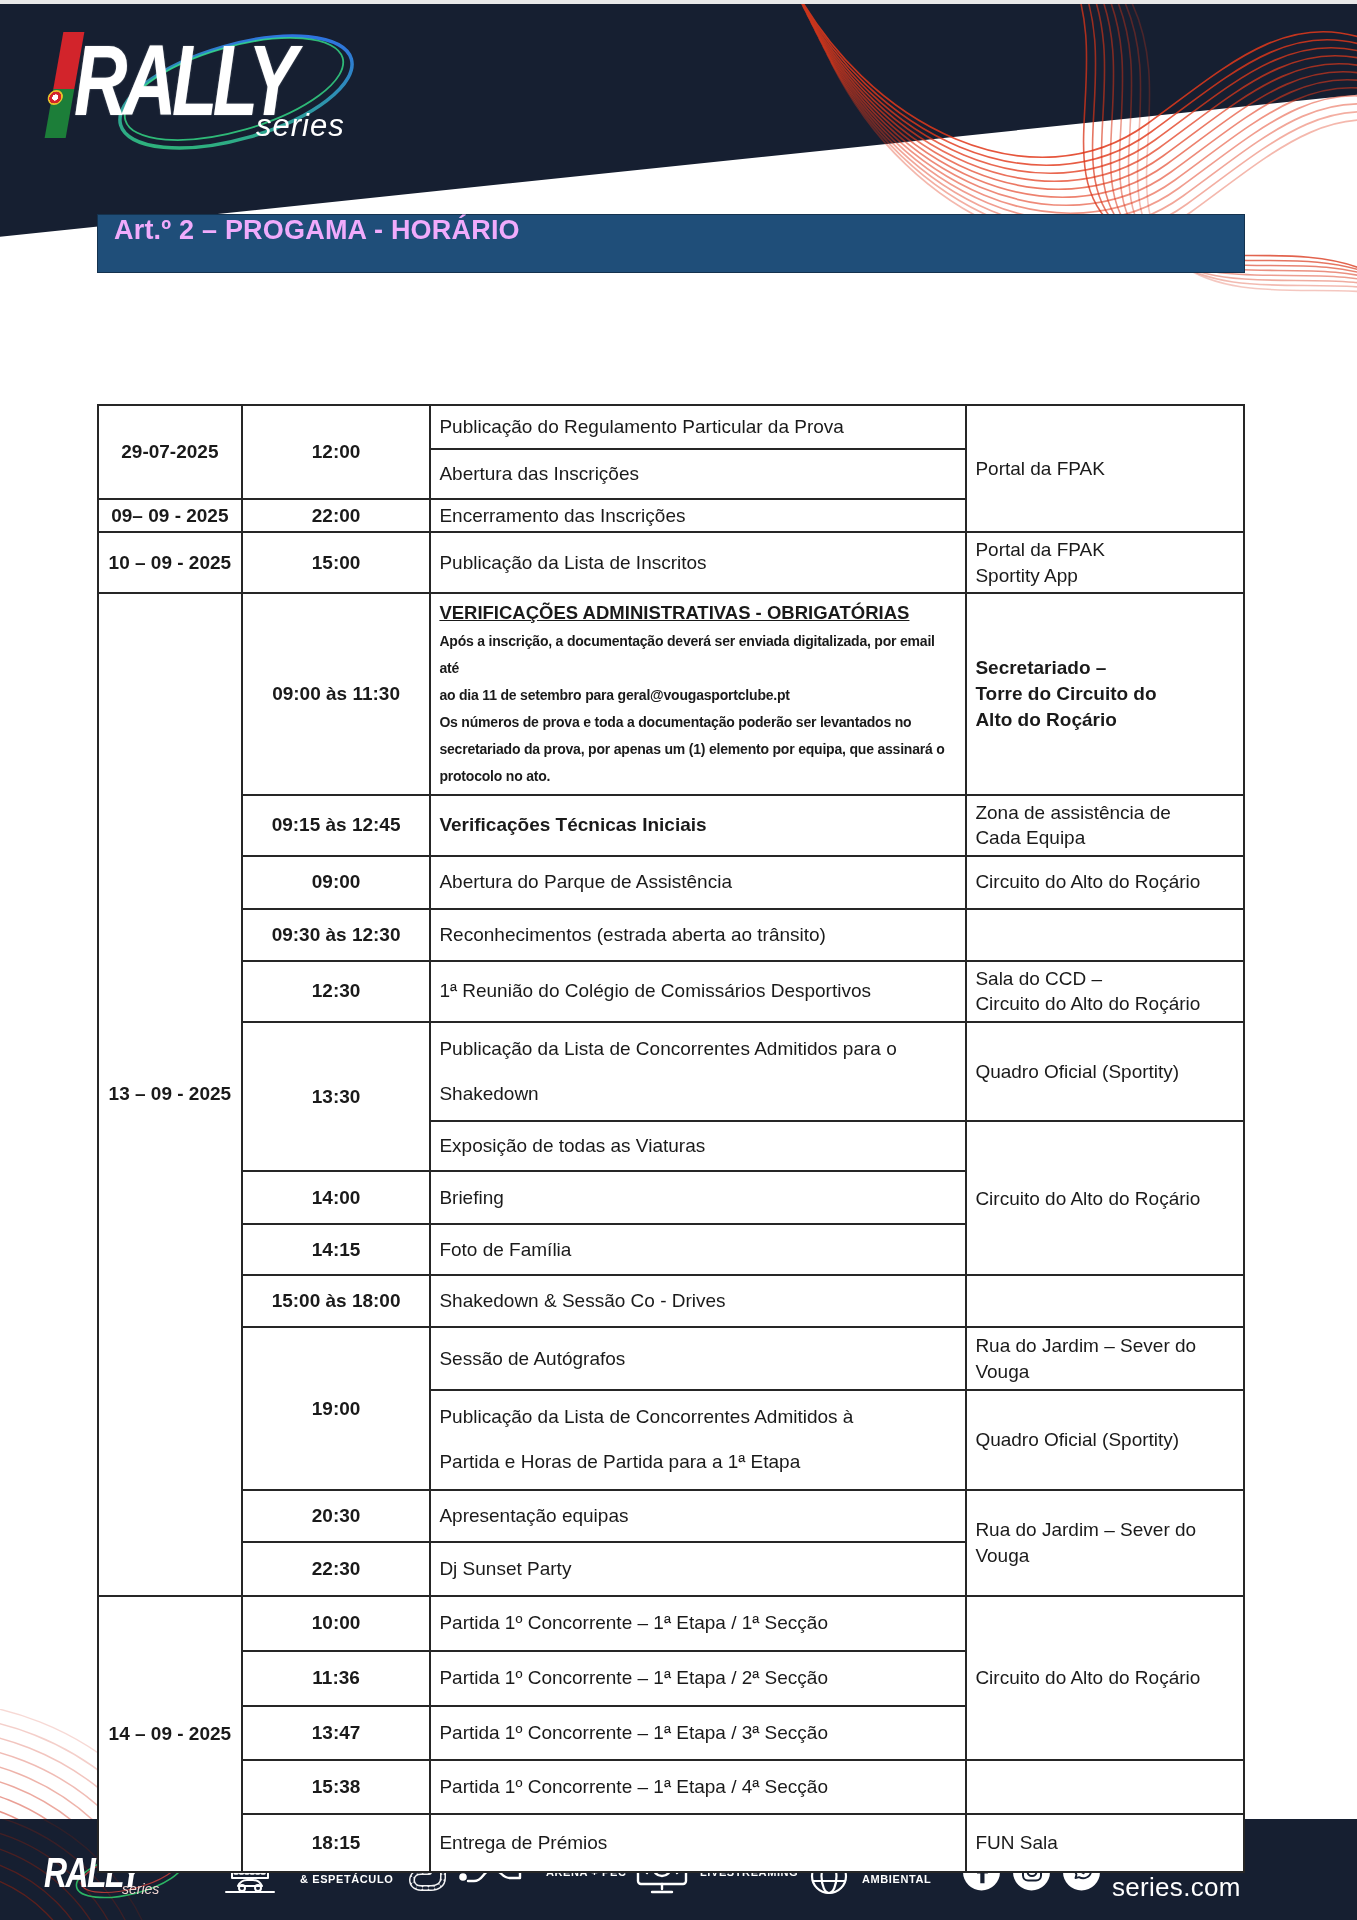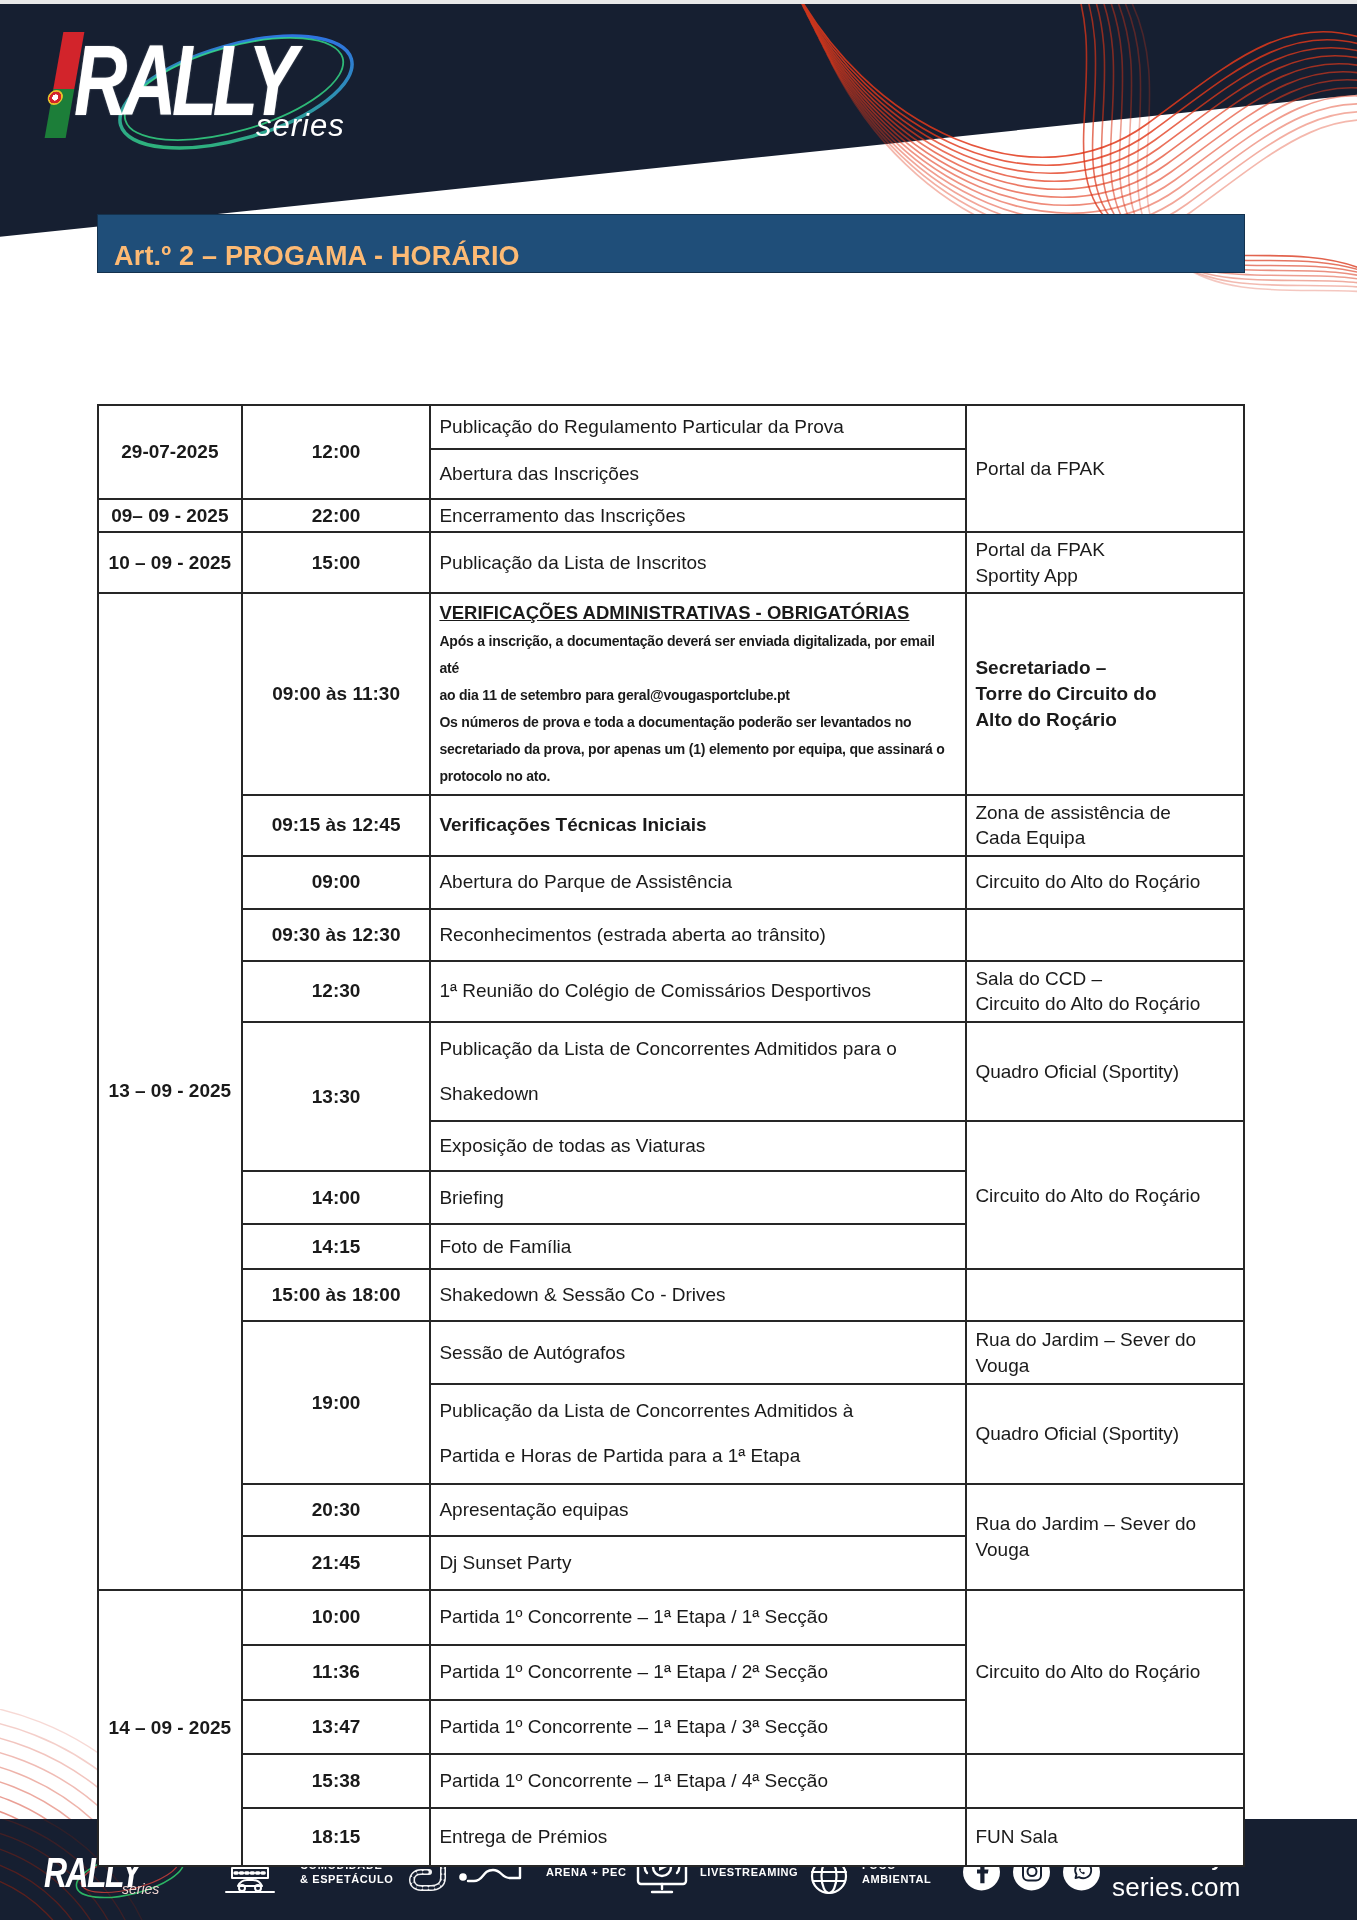--- a/index.html
+++ b/index.html
@@ -37,22 +37,22 @@
   }
   .logo-sub {
     position:absolute; left:206px; top:88px;
     font-size:31px; font-style:italic; font-weight:400; color:#ffffff;
     letter-spacing:1px;
   }
   
   .title-bar {
     position:absolute; left:97px; top:210px; width:1148px; height:59px;
     background:#1f4e79; border:1px solid rgba(0,0,0,.35);
-    display:flex; align-items:flex-end; padding-left:16px;
-    color:#fdba74; font-size:27px; font-weight:700; letter-spacing:.2px;
+    display:flex; align-items:flex-start; padding-left:16px;
+    color:#f0abfc; font-size:27px; font-weight:700; letter-spacing:.2px;
     z-index:3;
   }
   
   .thead-row {
     position:absolute; left:97px; top:283px; width:1148px; height:67px;
     display:flex; background:#1f3864; border:2px solid #101b2e; z-index:3;
   }
   .thead-cell {
     display:flex; align-items:center; justify-content:center;
     color:#ffffff; font-size:25px; font-weight:700; letter-spacing:.5px;
@@ -242,21 +242,21 @@
         <td class="local">Quadro Oficial (Sportity)</td>
       </tr>
       <tr style="height:50px">
         <td class="prog">Exposição de todas as Viaturas</td>
         <td class="local" rowspan="3">Circuito do Alto do Roçário</td>
       </tr>
       <tr style="height:53px">
         <td class="hora">14:00</td>
         <td class="prog">Briefing</td>
       </tr>
-      <tr style="height:45px">
+      <tr style="height:51px">
         <td class="hora">14:15</td>
         <td class="prog">Foto de Família</td>
       </tr>
       <tr style="height:52px">
         <td class="hora">15:00 às 18:00</td>
         <td class="prog">Shakedown &amp; Sessão Co - Drives</td>
         <td class="local"></td>
       </tr>
       <tr style="height:63px">
         <td class="hora" rowspan="2">19:00</td>
@@ -269,21 +269,21 @@
 Partida e Horas de Partida para a 1ª Etapa</td>
         <td class="local">Quadro Oficial (Sportity)</td>
       </tr>
       <tr style="height:52px">
         <td class="hora">20:30</td>
         <td class="prog">Apresentação equipas</td>
         <td class="local ml" rowspan="2">Rua do Jardim – Sever do
 Vouga</td>
       </tr>
       <tr style="height:54px">
-        <td class="hora">21:45</td>
+        <td class="hora">22:30</td>
         <td class="prog">Dj Sunset Party</td>
       </tr>
       <tr style="height:55px">
         <td class="date" rowspan="5">14 – 09 - 2025</td>
         <td class="hora">10:00</td>
         <td class="prog">Partida 1º Concorrente – 1ª Etapa / 1ª Secção</td>
         <td class="local" rowspan="3">Circuito do Alto do Roçário</td>
       </tr>
       <tr style="height:55px">
         <td class="hora">11:36</td>

